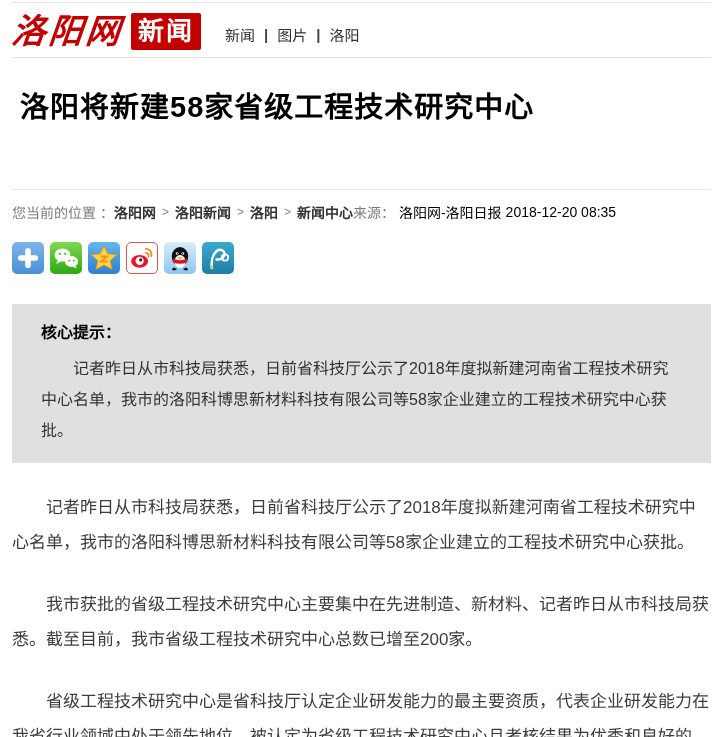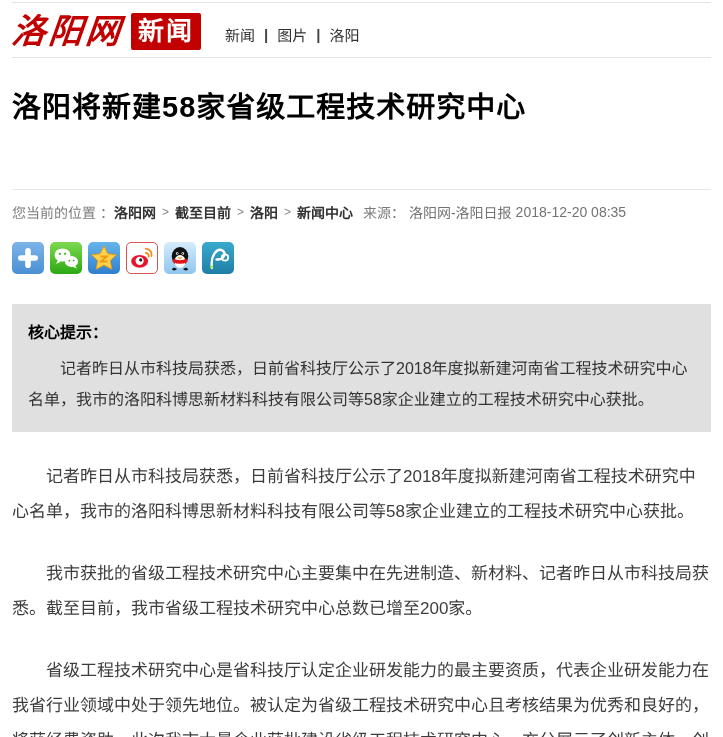--- a/index.html
+++ b/index.html
@@ -29,51 +29,51 @@
     font-size:26px; line-height:1; padding:5px 7px 6px;
     margin-left:8px; border-radius:2px; letter-spacing:2px;
   }
   .top-nav { margin-left:24px; padding-bottom:5px; font-size:15px; color:#333; display:flex; align-items:center; }
   .top-nav .nav-item { cursor:pointer; }
   .top-nav .nav-sep { font-weight:bold; color:#444; margin:0 9px; }
 
   
   .headline {
     font-size:29px; font-weight:bold; color:#000;
-    margin:25px 0 0; letter-spacing:1px;
+    margin:25px 8px 0; letter-spacing:1px;
     font-family:"Liberation Sans","DejaVu Sans",sans-serif;
   }
 
   .divider { border-top:1px solid #e8e8e8; }
   .divider-under-title { margin-top:64px; }
 
   
   .breadcrumb-row { margin-top:12px; font-size:14px; color:#7c7c7c; display:flex; flex-wrap:wrap; align-items:center; }
   .crumb { color:#333; font-weight:bold; cursor:pointer; }
   .crumb-sep { color:#888; margin:0 6px; font-size:12px; }
   .crumb-label { color:#7c7c7c; }
-  .source-label { margin-left:10px; }
-  .source-name, .source-date { color:#737373; margin-left:4px; }
+  .source-label { }
+  .source-name, .source-date { color:#000000; margin-left:4px; }
 
   
   .share-row { margin-top:20px; display:flex; }
   .share-tile {
     width:32px; height:32px; border-radius:5px; margin-right:6px;
     position:relative; cursor:pointer; overflow:hidden; flex:0 0 auto;
   }
   .tile-plus   { background:linear-gradient(#7db4e8,#4a90d5); }
   .tile-wechat { background:linear-gradient(#7fd84f,#2ca813); }
   .tile-qzone  { background:linear-gradient(#66b5ec,#2f7fce); }
   .tile-weibo  { background:#fff; border:1px solid #d9534f; }
   .tile-qq     { background:linear-gradient(#d6ecfb,#8ec6ef); }
   .tile-py     { background:linear-gradient(#39a9cc,#1f7fa6); }
   .share-tile svg { position:absolute; inset:0; width:100%; height:100%; }
 
   
-  .hint-box { background:#e0e0e0; margin-top:30px; padding:15px 16px 17px; }
+  .hint-box { background:#e0e0e0; margin-top:30px; padding:15px 29px 17px; }
   .hint-label { font-size:16px; font-weight:bold; color:#000; }
   .hint-text  { margin:10px 0 0; font-size:16px; line-height:31px; color:#333; text-indent:2em; }
 
   
   .article-body p {
     font-size:17px; line-height:35px; color:#3d3d3d;
     text-indent:2em; margin:27px 0 0;
   }
 </style>
 </head>
@@ -97,21 +97,21 @@
   </header>
 
   <h1 class="headline">洛阳将新建58家省级工程技术研究中心</h1>
 
   <div class="divider divider-under-title"></div>
 
   <div class="breadcrumb-row">
     <span class="crumb-label">您当前的位置 ：</span>
     <span class="crumb">洛阳网</span>
     <span class="crumb-sep">&gt;</span>
-    <span class="crumb">截至目前</span>
+    <span class="crumb">洛阳新闻</span>
     <span class="crumb-sep">&gt;</span>
     <span class="crumb">洛阳</span>
     <span class="crumb-sep">&gt;</span>
     <span class="crumb">新闻中心</span>
     <span class="source-label">来源：</span>
     <span class="source-name">洛阳网-洛阳日报</span>
     <span class="source-date">2018-12-20 08:35</span>
   </div>
 
   <div class="share-row">

